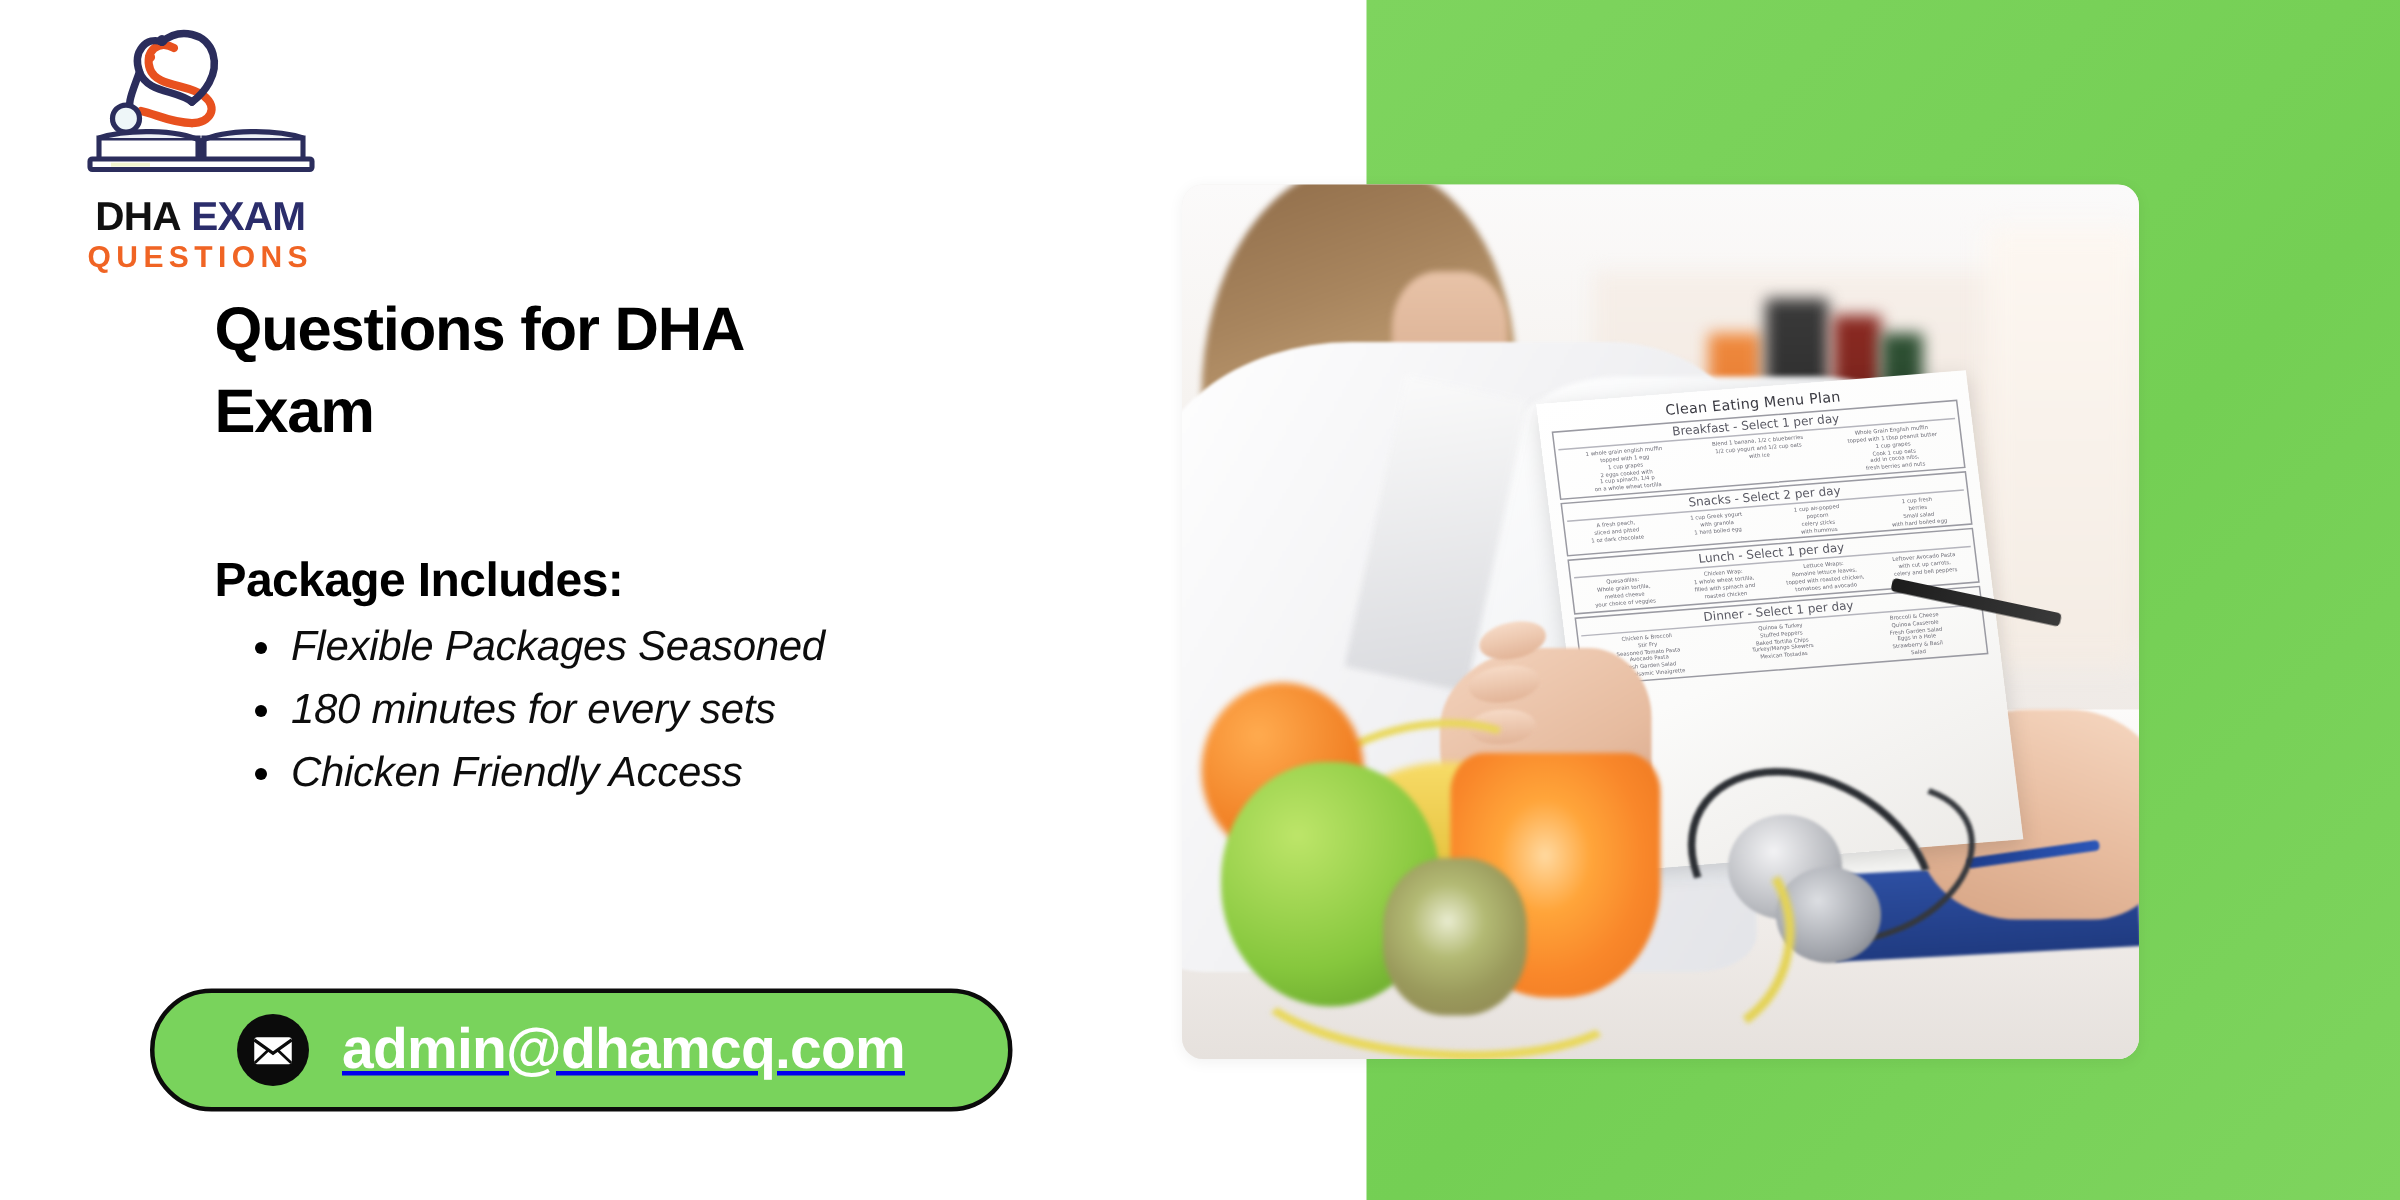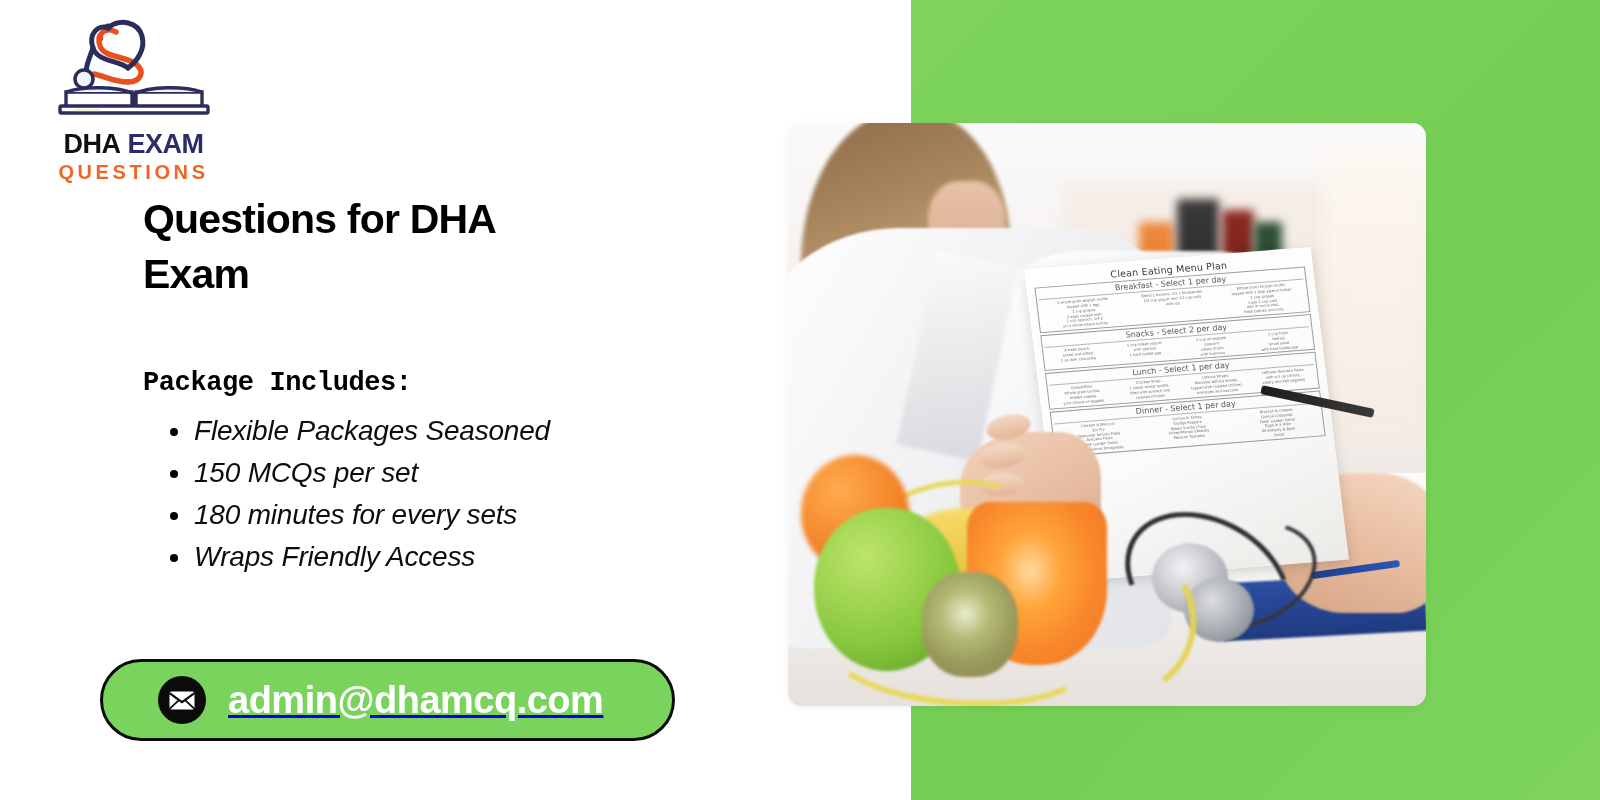--- a/index.html
+++ b/index.html
@@ -286,23 +286,23 @@
   }
   .headline .hl-green {
     color: #79d35c;
     text-shadow: 1.5px 1.5px 0 rgba(60,60,60,0.35);
     font-size: 42px;
   }
 
   
   .pkg-title {
     position: absolute; left: 143px; top: 368px;
-    font-family: Liberation Mono, monospace;
+    font-family: Liberation Sans, sans-serif;
     font-weight: bold;
-    font-size: 27px;
+    font-size: 32px;
     letter-spacing: -0.4px;
     color: #000000;
     text-align: right;
   }
   .pkg-list {
     position: absolute; left: 160px; top: 410px;
     margin: 0; padding: 0 0 0 34px;
     list-style: none;
   }
   .pkg-list li {
@@ -551,23 +551,22 @@
   </div>
 
   <div class="headline">
     <div>Questions for DHA</div>
     <div>Exam</div>
   </div>
 
   <div class="pkg-title">Package Includes:</div>
   <ul class="pkg-list">
     <li>Flexible Packages Seasoned</li>
-    <li>150 MCQs per set</li>
     <li>180 minutes for every sets</li>
-    <li>Wraps  Friendly Access</li>
+    <li>Chicken  Friendly Access</li>
   </ul>
 
   <a class="email-pill" href="#">
     <span class="mail-badge">
       <svg width="28" height="21" viewBox="0 0 28 21">
         <rect x="1.5" y="1.5" width="25" height="18" rx="2" fill="#ffffff"></rect>
         <path d="M1.5 3.2 L14 12.2 L26.5 3.2" fill="none" stroke="#0b0b0b" stroke-width="2.2"></path>
         <path d="M1.8 18.6 L10.6 10.4 M26.2 18.6 L17.4 10.4" fill="none" stroke="#0b0b0b" stroke-width="1.8"></path>
       </svg>
     </span>

